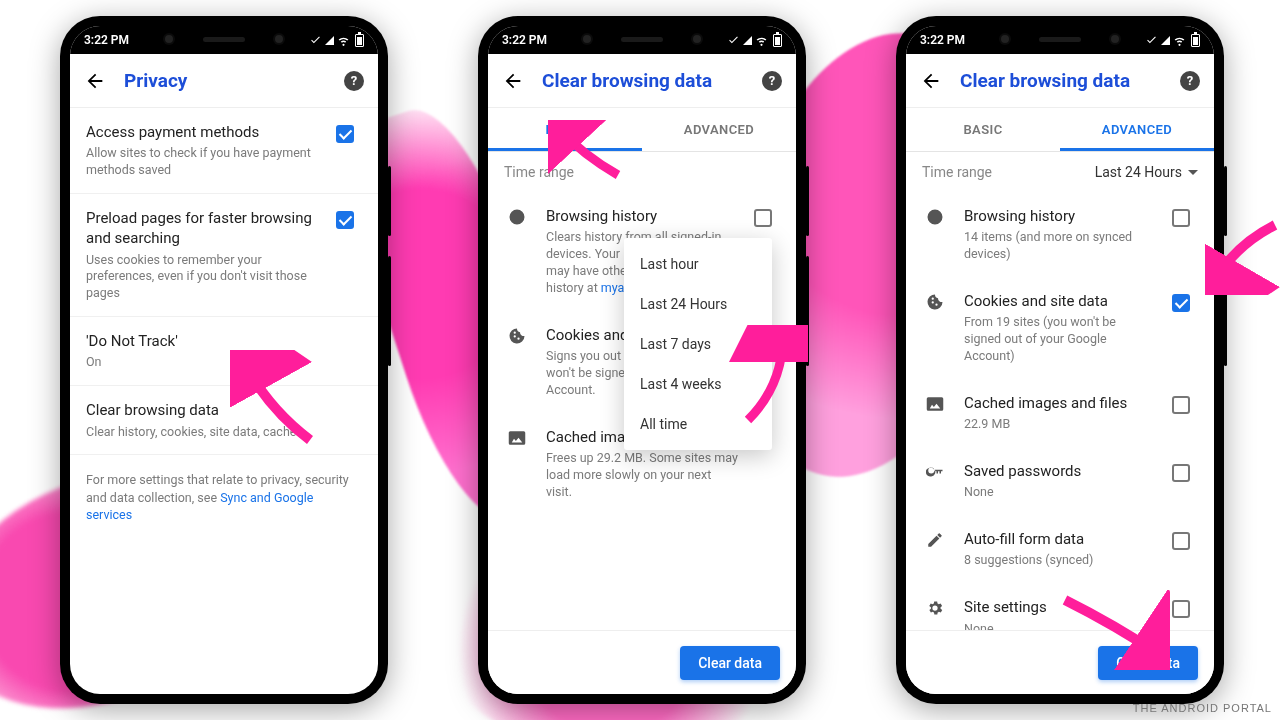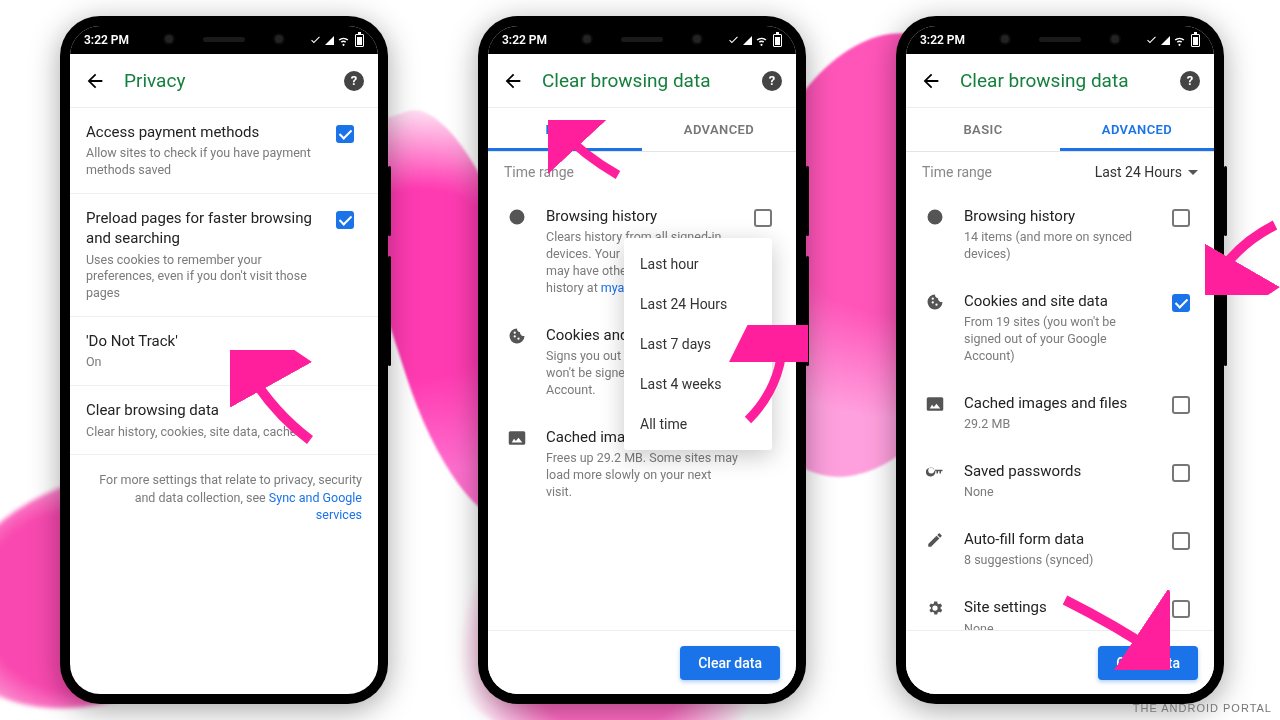--- a/index.html
+++ b/index.html
@@ -75,21 +75,21 @@
   .batt::before{content:"";position:absolute;top:-3px;left:2px;width:3px;height:2px;background:#fff;}
   .batt::after{content:"";position:absolute;bottom:1px;left:1px;right:1px;height:8px;background:#fff;}
 
   
   .toolbar{
     height:54px; display:flex; align-items:center; padding:0 14px 0 10px;
     border-bottom:1px solid #eee; background:#fff;
   }
   .toolbar .back{ width:30px;height:30px;display:flex;align-items:center;justify-content:center;
                   cursor:pointer; }
-  .toolbar h1{ font-size:19px; font-weight:400; color:#15803d; margin-left:14px; flex:1; }
+  .toolbar h1{ font-size:19px; font-weight:700; color:#1d4ed8; margin-left:14px; flex:1; }
   .help{ width:20px;height:20px;border-radius:50%;background:#444;color:#fff;
          display:flex;align-items:center;justify-content:center;font-size:13px;font-weight:700;cursor:pointer;}
 
   
   .tabs{ display:flex; height:44px; border-bottom:1px solid #e4e4e4; }
   .tab{ flex:1; display:flex; align-items:center; justify-content:center;
         font-size:13px; font-weight:600; letter-spacing:.4px; color:#777; cursor:pointer; }
   .tab.active{ color:#1a73e8; box-shadow: inset 0 -3px 0 #1a73e8; }
 
   
@@ -104,21 +104,21 @@
   .rsub  { font-size:12.5px; color:#7b7b7b; margin-top:3px; line-height:1.35; }
   .rsub a{ color:#1a73e8; text-decoration:none; }
   .chkwrap{ width:26px; display:flex; align-items:flex-start; padding-top:3px;}
   .check{ width:18px;height:18px;border:2px solid #777;border-radius:3px;background:#fff;}
   .check.on{ background:#1a73e8;border-color:#1a73e8; position:relative;}
   .check.on::after{content:"";position:absolute;left:4px;top:0px;width:5px;height:10px;
                    border:solid #fff;border-width:0 2px 2px 0;transform:rotate(45deg);}
   .ricon{ width:26px;color:#555;display:flex;align-items:center;justify-content:center;padding-top:2px;}
   .ricon svg{width:18px;height:18px;fill:#555;}
 
-  .footnote{ padding:16px 16px; font-size:12.5px; color:#7b7b7b; line-height:1.4;text-align:right;}
+  .footnote{ padding:16px 16px; font-size:12.5px; color:#7b7b7b; line-height:1.4;}
   .footnote a{ color:#1a73e8; text-decoration:none; }
 
   
   .timerow{
     display:flex; align-items:center; padding:12px 16px;
     font-size:14px; color:#555;
   }
   .timerow .tlabel{ flex:1; color:#888; }
   .timerow .tval{ color:#333; margin-right:6px; }
   .timerow .caret{ width:0;height:0;border-left:5px solid transparent;border-right:5px solid transparent;
@@ -406,21 +406,21 @@
       </div>
 
       <div class="row noline">
         <div class="ricon">
           <svg viewBox="0 0 24 24">
                 <path d="M21 3H3a2 2 0 00-2 2v14a2 2 0 002 2h18a2 2 0 002-2V5a2 2 0 00-2-2zM8 13l2.5 3 3.5-4.5L19 18H5l3-5z"></path>
               </svg>
         </div>
         <div class="rtxt">
           <div class="rtitle">Cached images and files</div>
-          <div class="rsub">29.2 MB</div>
+          <div class="rsub">22.9 MB</div>
         </div>
         <div class="chkwrap">
               <div class="check"></div>
             </div>
       </div>
 
       <div class="row noline">
         <div class="ricon">
           <svg viewBox="0 0 24 24">
                 <path d="M7 14a4 4 0 110-8 4 4 0 010 8zm4.65-5H22v2h-2v3h-2v-3h-2v3h-2v-3h-2.35A6 6 0 107 18a6 6 0 004.65-9z"></path>

